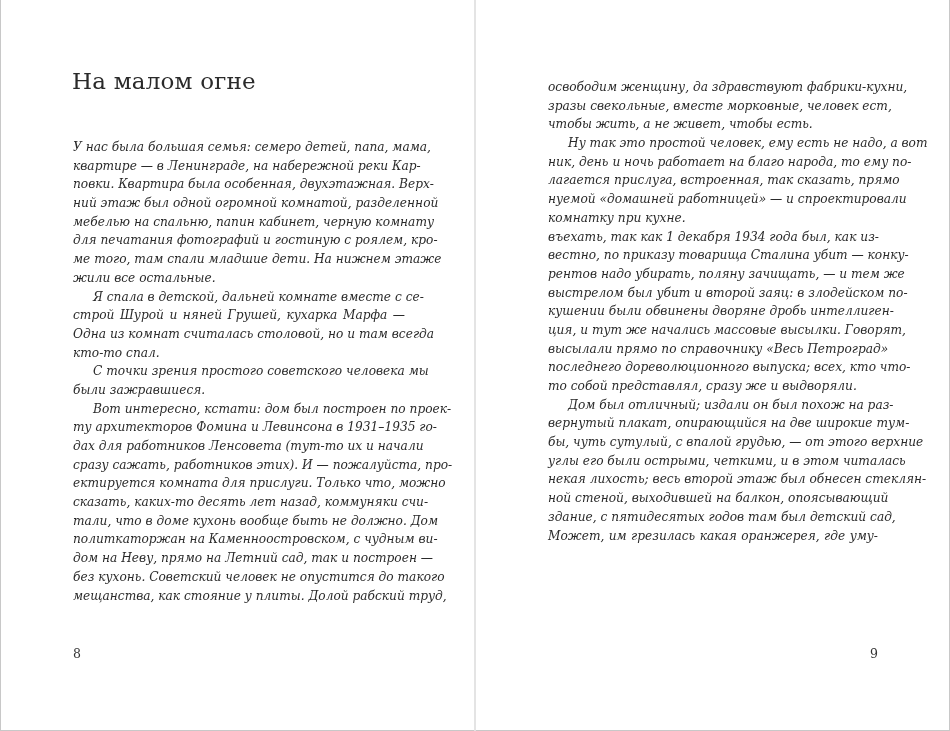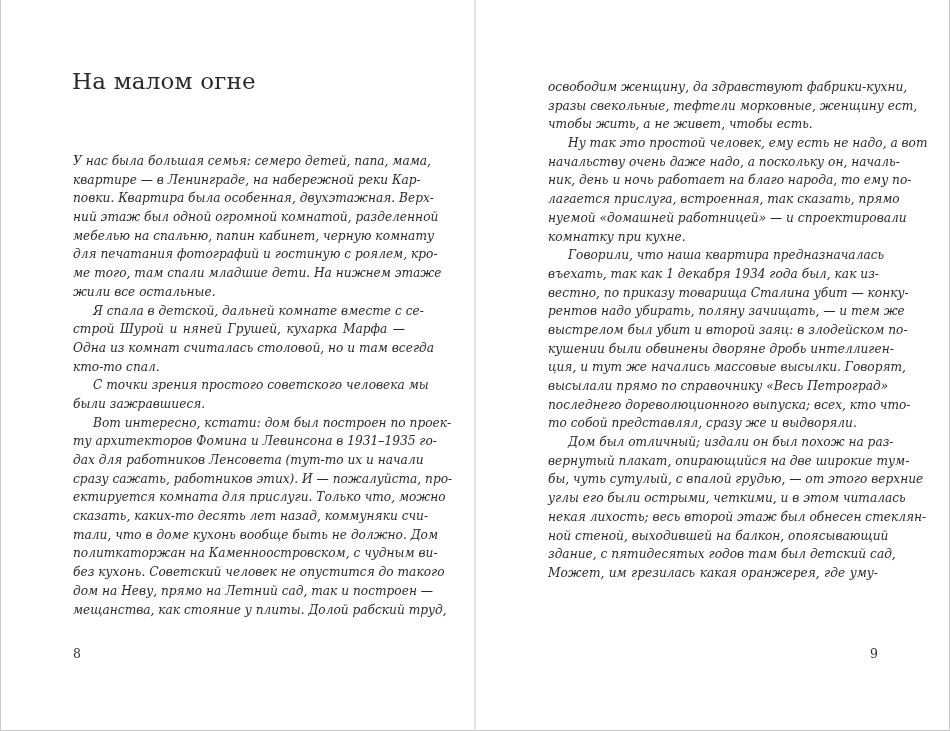--- a/index.html
+++ b/index.html
@@ -8,21 +8,21 @@
   .frame { position: absolute; left: 0; top: 0; width: 950px; height: 731px;
            box-sizing: border-box; border-left: 1px solid #c8c8c8; border-right: 1px solid #c8c8c8;
            border-bottom: 1px solid #c8c8c8; }
   .divider { position: absolute; left: 474px; top: 0; width: 2px; height: 731px; background: #e4e4e4; }
   .page { position: absolute; top: 0; height: 731px; }
   .page-left { left: 0; width: 474px; }
   .page-right { left: 476px; width: 474px; }
   .title { position: absolute; left: 72px; top: 68px; font-size: 23px; font-weight: normal;
            color: #2a2a2a; margin: 0; letter-spacing: 0.2px; }
   .text { position: absolute; font-size: 12.2px; line-height: 18.7px; color: #2a2a2a; }
-  .text-left { left: 73px; top: 152px; width: 332px; }
+  .text-left { left: 73px; top: 138px; width: 332px; }
   .text-right { left: 72px; top: 78px; width: 330px; }
   .line { display: block; white-space: nowrap; text-align: justify; text-align-last: justify; height: 18.7px; font-style: italic; }
   .line.last { text-align-last: left; }
   .line.indent { padding-left: 20px; }
   .folio { position: absolute; top: 646px; font-size: 12.5px; color: #333; }
   .folio-left { left: 73px; }
   .folio-right { left: 394px; }
 </style>
 </head>
 <body>
@@ -47,41 +47,39 @@
       <span class="line indent">С точки зрения простого советского человека мы</span>
       <span class="line last">были зажравшиеся.</span>
       <span class="line indent">Вот интересно, кстати: дом был построен по проек-</span>
       <span class="line">ту архитекторов Фомина и Левинсона в 1931–1935 го-</span>
       <span class="line">дах для работников Ленсовета (тут-то их и начали</span>
       <span class="line">сразу сажать, работников этих). И — пожалуйста, про-</span>
       <span class="line">ектируется комната для прислуги. Только что, можно</span>
       <span class="line">сказать, каких-то десять лет назад, коммуняки счи-</span>
       <span class="line">тали, что в доме кухонь вообще быть не должно. Дом</span>
       <span class="line">политкаторжан на Каменноостровском, с чудным ви-</span>
+      <span class="line">дом на Неву, прямо на Летний сад, так и построен —</span>
       <span class="line">без кухонь. Советский человек не опустится до такого</span>
-      <span class="line">дом на Неву, прямо на Летний сад, так и построен —</span>
       <span class="line">мещанства, как стояние у плиты. Долой рабский труд,</span>
     </div>
   <div class="folio folio-left">8</div>
 </div>
 
 <div class="divider"></div>
 
 <div class="page page-right">
   <div class="text text-right" id="right-body">
       <span class="line">освободим женщину, да здравствуют фабрики-кухни,</span>
-      <span class="line">зразы свекольные, тефтели морковные, женщину ест,</span>
+      <span class="line">зразы свекольные, вместе морковные, человек ест,</span>
       <span class="line last">чтобы жить, а не живет, чтобы есть.</span>
       <span class="line indent">Ну так это простой человек, ему есть не надо, а вот</span>
-      <span class="line">начальству очень даже надо, а поскольку он, началь-</span>
       <span class="line">ник, день и ночь работает на благо народа, то ему по-</span>
       <span class="line">лагается прислуга, встроенная, так сказать, прямо</span>
       <span class="line">нуемой «домашней работницей» — и спроектировали</span>
       <span class="line last">комнатку при кухне.</span>
-      <span class="line indent">Говорили, что наша квартира предназначалась</span>
       <span class="line">въехать, так как 1 декабря 1934 года был, как из-</span>
       <span class="line">вестно, по приказу товарища Сталина убит — конку-</span>
       <span class="line">рентов надо убирать, поляну зачищать, — и тем же</span>
       <span class="line">выстрелом был убит и второй заяц: в злодейском по-</span>
       <span class="line">кушении были обвинены дворяне дробь интеллиген-</span>
       <span class="line">ция, и тут же начались массовые высылки. Говорят,</span>
       <span class="line">высылали прямо по справочнику «Весь Петроград»</span>
       <span class="line">последнего дореволюционного выпуска; всех, кто что-</span>
       <span class="line last">то собой представлял, сразу же и выдворяли.</span>
       <span class="line indent">Дом был отличный; издали он был похож на раз-</span>

